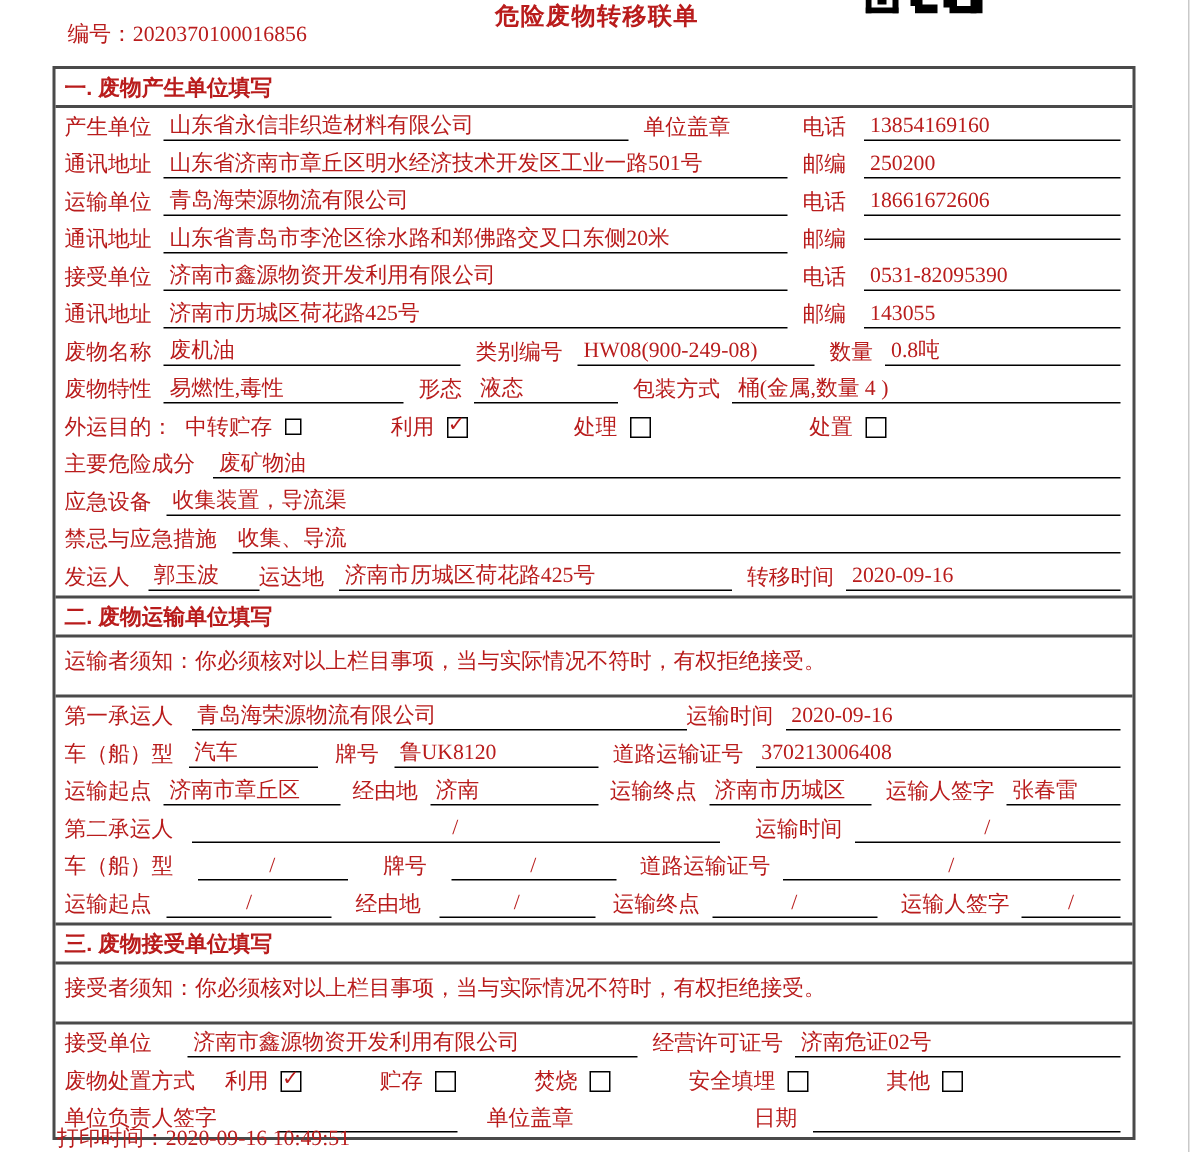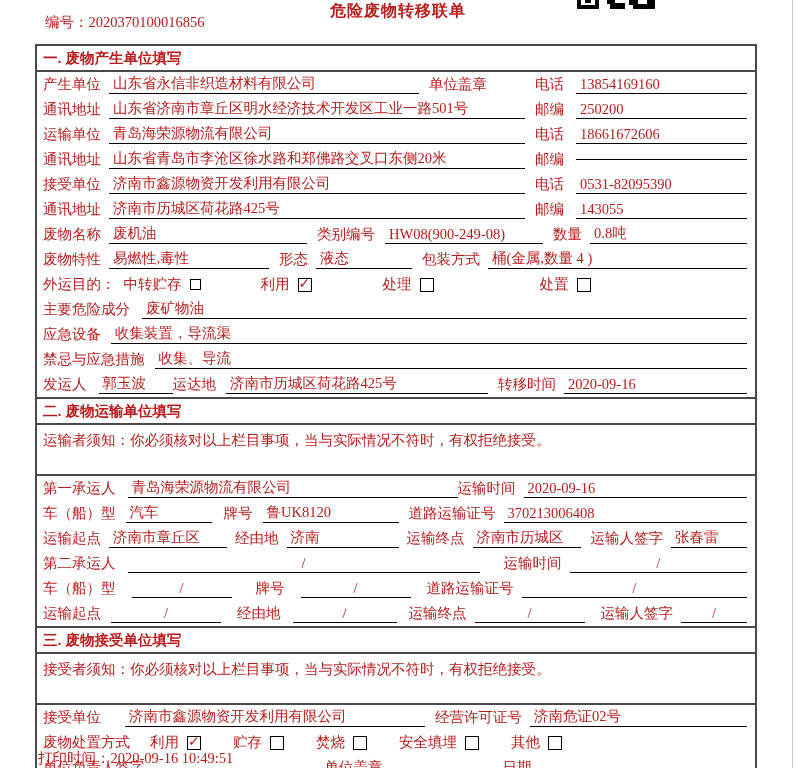--- a/index.html
+++ b/index.html
@@ -25,37 +25,37 @@
     position:absolute; left:35px; top:44px; width:722px;
     border:2px solid #4a4a4a; box-sizing:border-box; background:#fff;
   }
   .sec { border-bottom:2px solid #4a4a4a; }
   .sec:last-child { border-bottom:none; }
   .sec-hd {
     font-family:"Liberation Sans","DejaVu Sans",sans-serif;
     font-weight:bold; font-size:14.5px;
     padding:3px 6px 2px 6px; border-bottom:2px solid #4a4a4a;
   }
-  .notice-row { padding:6px 6px 24px 6px; border-bottom:2px solid #4a4a4a; }
+  .notice-row { padding:6px 6px 13px 6px; border-bottom:2px solid #4a4a4a; }
 
   .row { display:flex; align-items:flex-end; height:25px; box-sizing:border-box;
          padding:2px 8px 3px 6px; }
   .lbl { white-space:nowrap; flex:0 0 auto; }
   .u { border-bottom:1px solid #000; padding:0 4px; white-space:nowrap;
        box-sizing:border-box; flex:0 0 auto; overflow:hidden; }
   .u.fill { flex:1 1 auto; }
   .u.c { text-align:center; }
 
   .right-col { display:flex; align-items:center; width:212px; flex:0 0 auto; }
   .right-col .lbl { margin-right:12px; }
   .left-col { display:flex; align-items:flex-end; flex:1 1 auto; min-width:0; }
 
   .g8{margin-left:8px}.g10{margin-left:10px}.g12{margin-left:12px}.g16{margin-left:16px}
   .g20{margin-left:20px}.g24{margin-left:24px}.g30{}.g34{margin-left:34px}
-  .g36{margin-left:32px}.g40{margin-left:40px}.g56{margin-left:60px}.g70{margin-left:71px}
+  .g36{margin-left:52px}.g40{margin-left:40px}.g56{margin-left:60px}.g70{margin-left:71px}
   .g105{margin-left:106px}
   .sp120{width:120px;flex:0 0 auto}
 
   .opt { display:flex; align-items:center; flex:0 0 auto; }
   .cb { width:12px; height:12px; border:1.3px solid #000; display:inline-block;
         margin-left:8px; position:relative; flex:0 0 auto; background:#fff; }
   .cb.sm { width:9px; height:9px; }
   .cb.on::after { content:"✓"; position:absolute; left:0; top:-4px;
         font-size:14px; font-weight:bold; font-family:"DejaVu Sans",sans-serif; }
 

